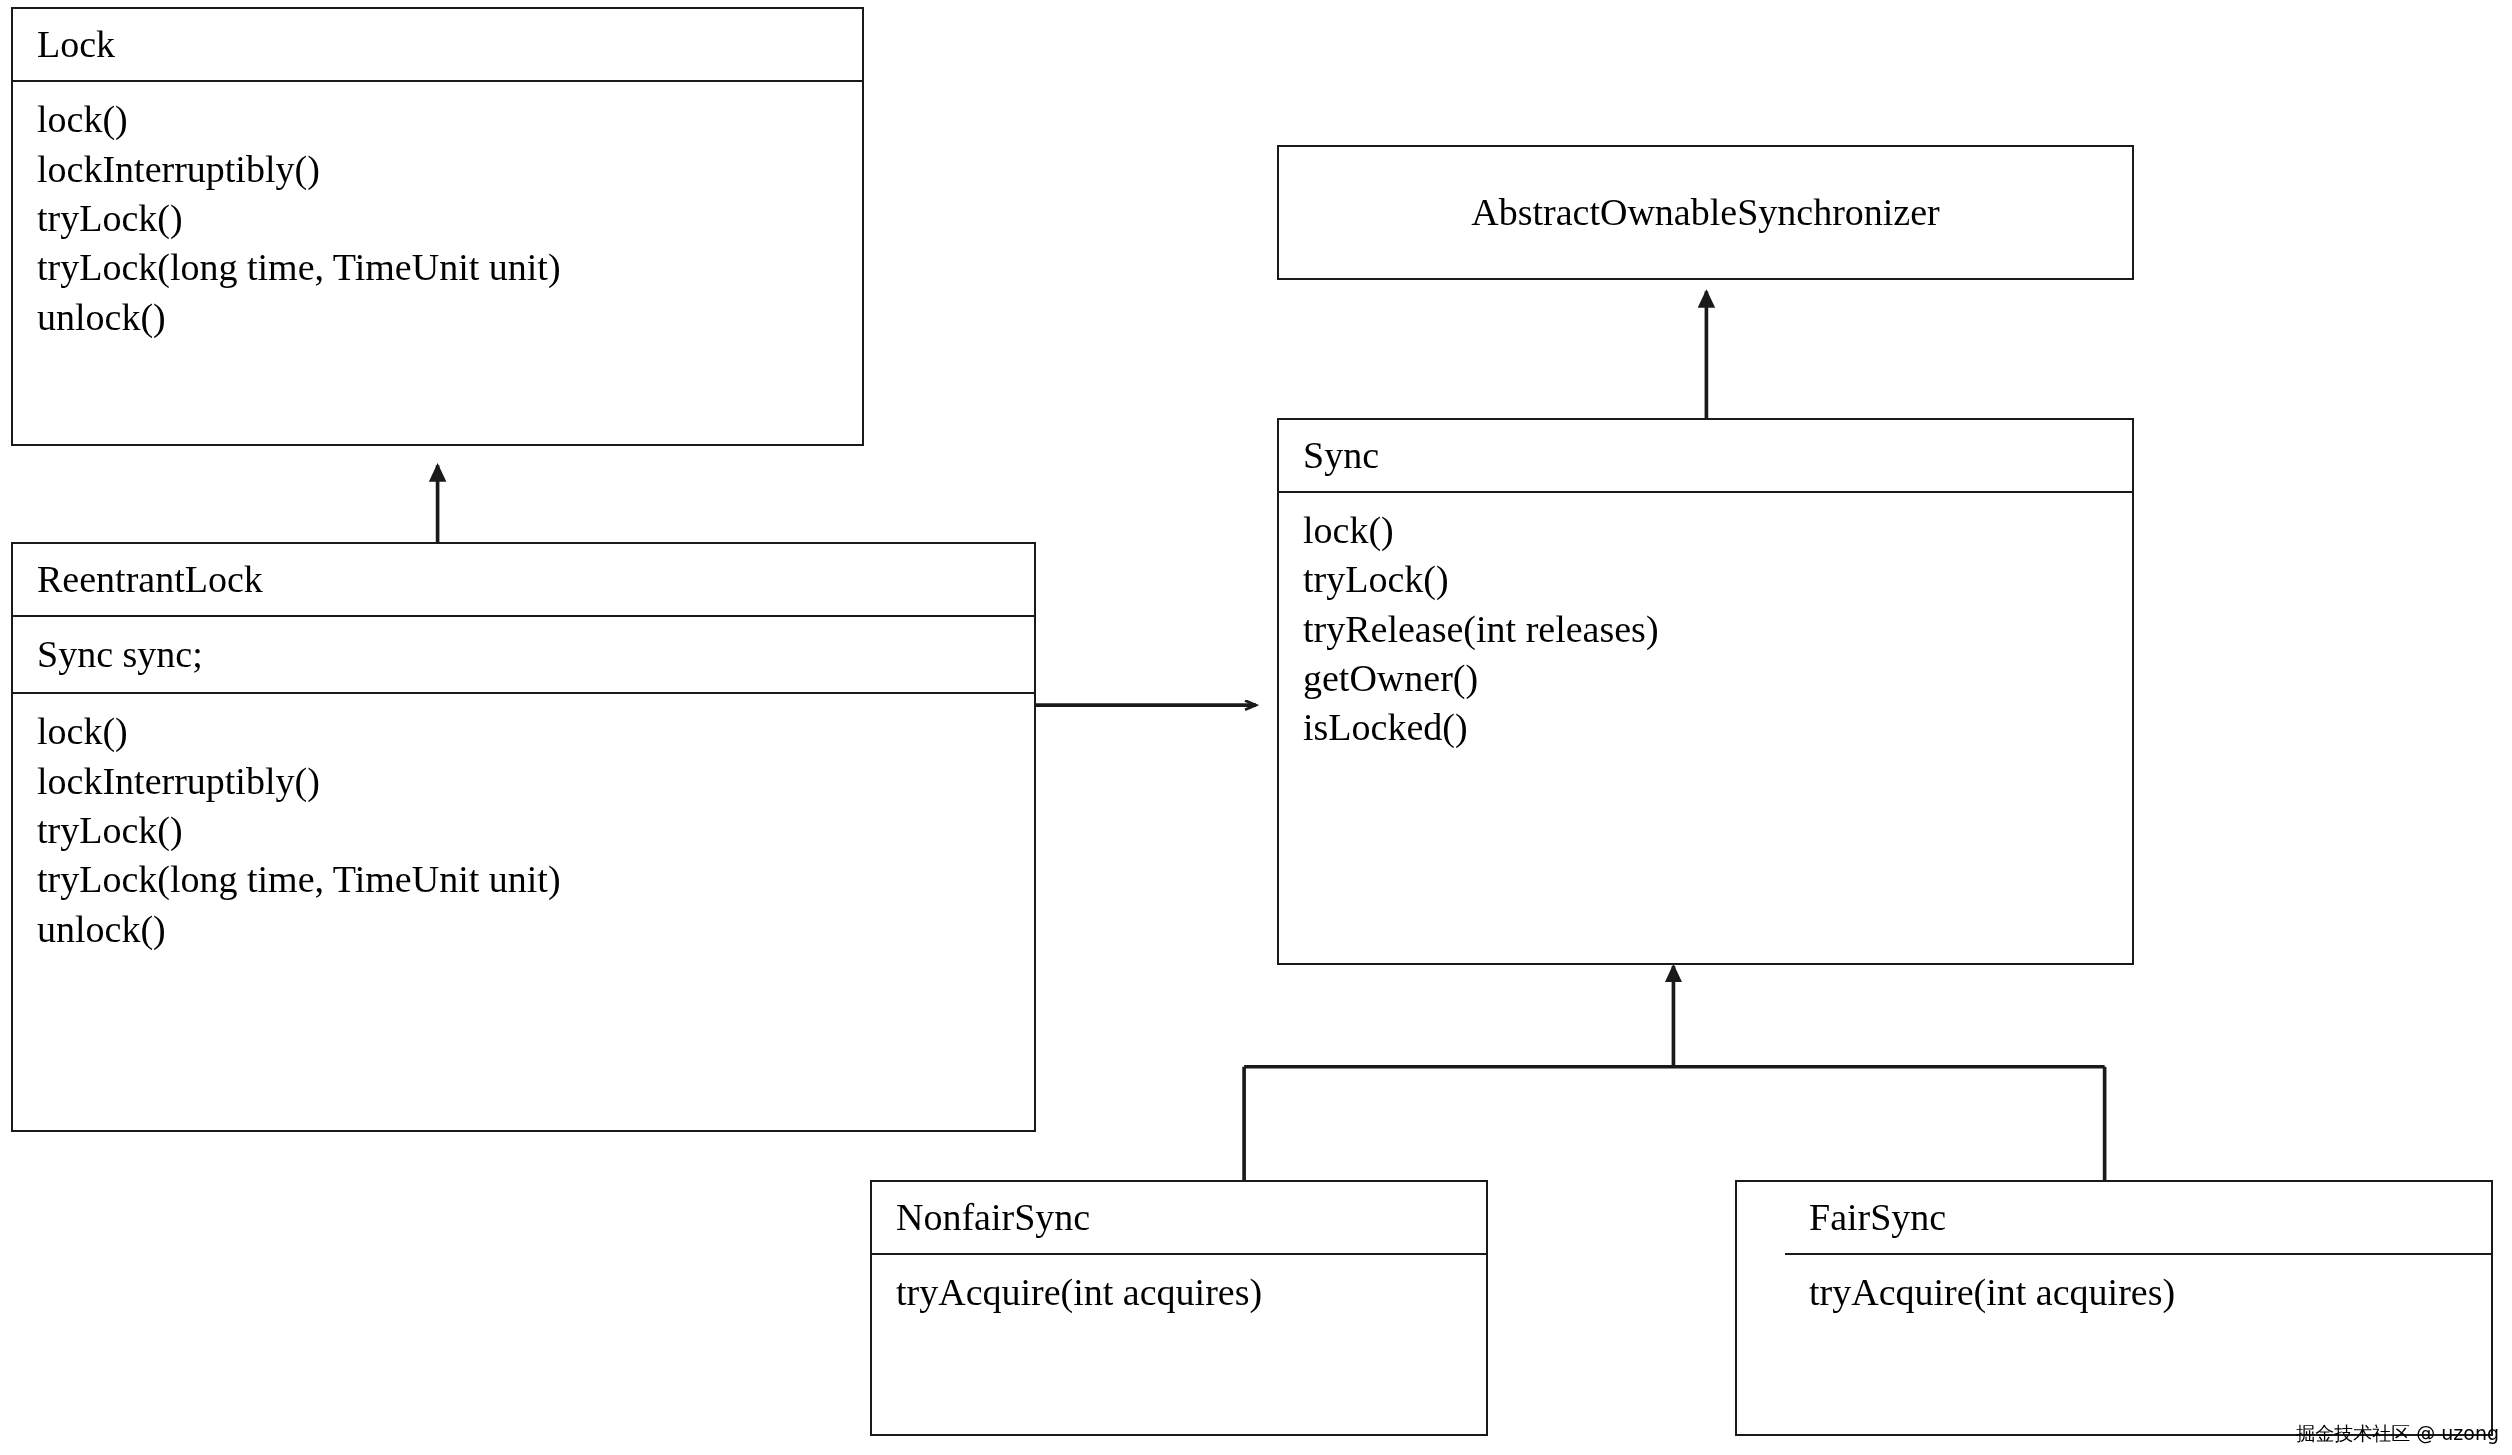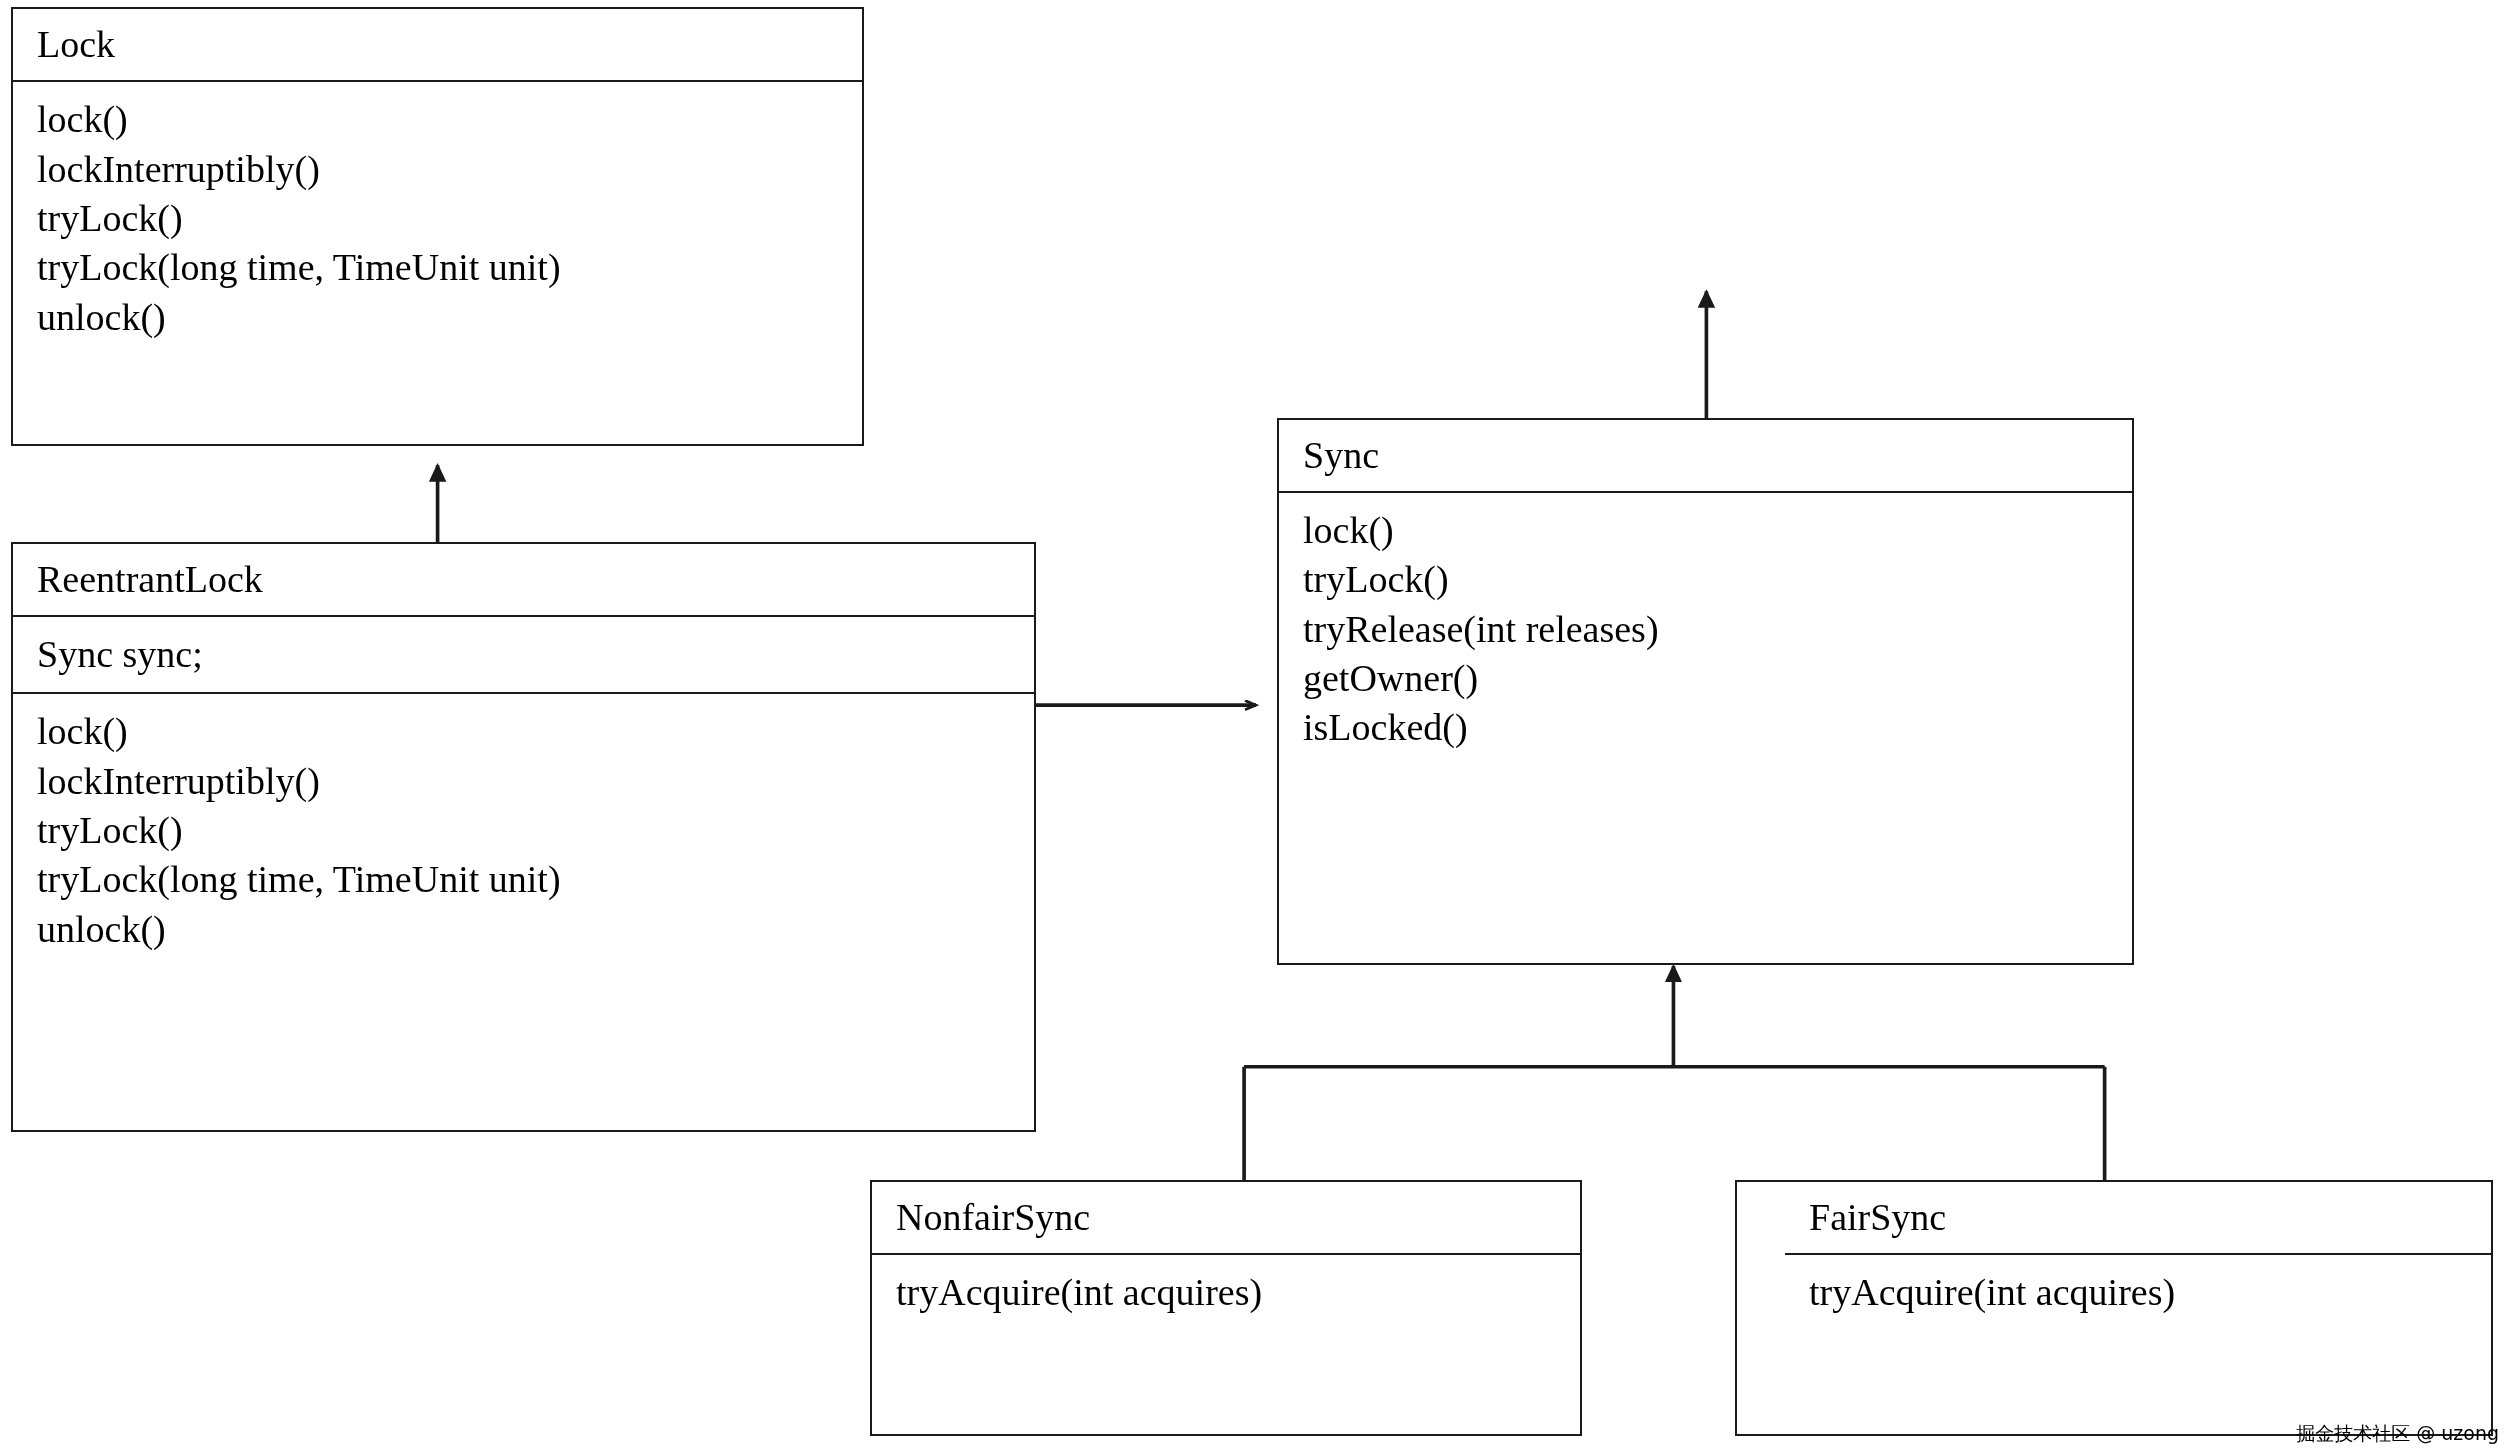--- a/index.html
+++ b/index.html
@@ -117,34 +117,37 @@
     <div class="uml-sep"></div>
     <div class="uml-compartment">
       <div class="uml-item">lock()</div>
       <div class="uml-item">lockInterruptibly()</div>
       <div class="uml-item">tryLock()</div>
       <div class="uml-item">tryLock(long time, TimeUnit unit)</div>
       <div class="uml-item">unlock()</div>
     </div>
   </div>
 
+  <div class="uml-box" style="left:1277px; top:145px; width:857px; height:135px; display:flex; align-items:center; justify-content:center;">
+    <div class="uml-title" style="padding:0; text-align:center;">AbstractOwnableSynchronizer</div>
+  </div>
 
   <div class="uml-box" style="left:1277px; top:418px; width:857px; height:547px;">
     <div class="uml-title">Sync</div>
     <div class="uml-sep"></div>
     <div class="uml-compartment">
       <div class="uml-item">lock()</div>
       <div class="uml-item">tryLock()</div>
       <div class="uml-item">tryRelease(int releases)</div>
       <div class="uml-item">getOwner()</div>
       <div class="uml-item">isLocked()</div>
     </div>
   </div>
 
-  <div class="uml-box" style="left:870px; top:1180px; width:712px; height:256px;">
+  <div class="uml-box" style="left:870px; top:1180px; width:618px; height:256px;">
     <div class="uml-title">NonfairSync</div>
     <div class="uml-sep"></div>
     <div class="uml-compartment">
       <div class="uml-item">tryAcquire(int acquires)</div>
     </div>
   </div>
 
   <div class="uml-box" style="left:1735px; top:1180px; width:758px; height:256px;padding-left:48px;">
     <div class="uml-title">FairSync</div>
     <div class="uml-sep"></div>

